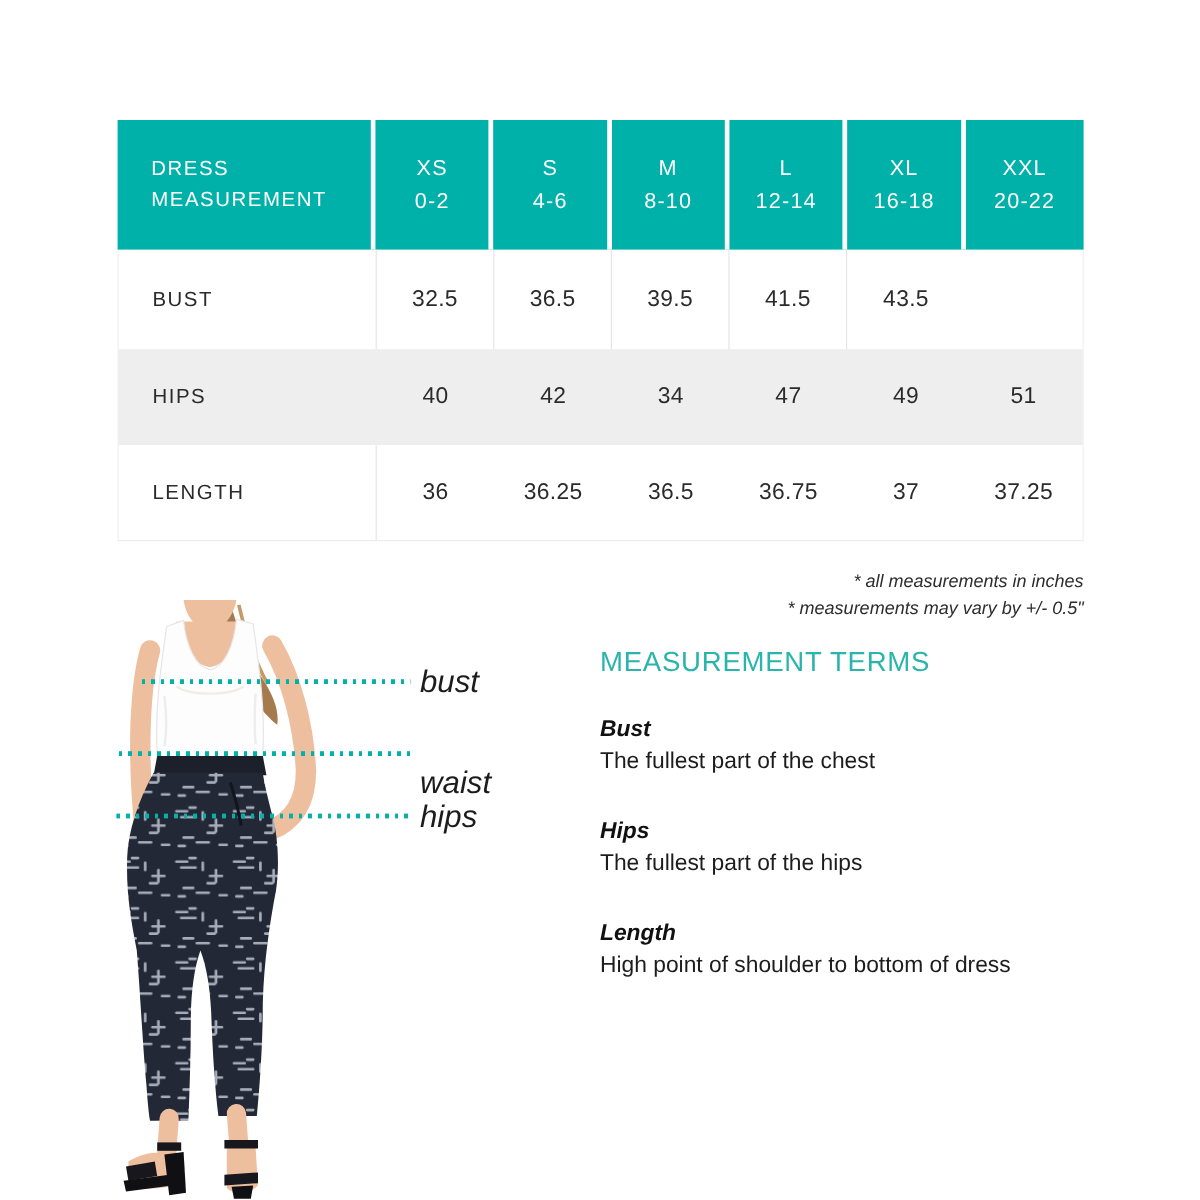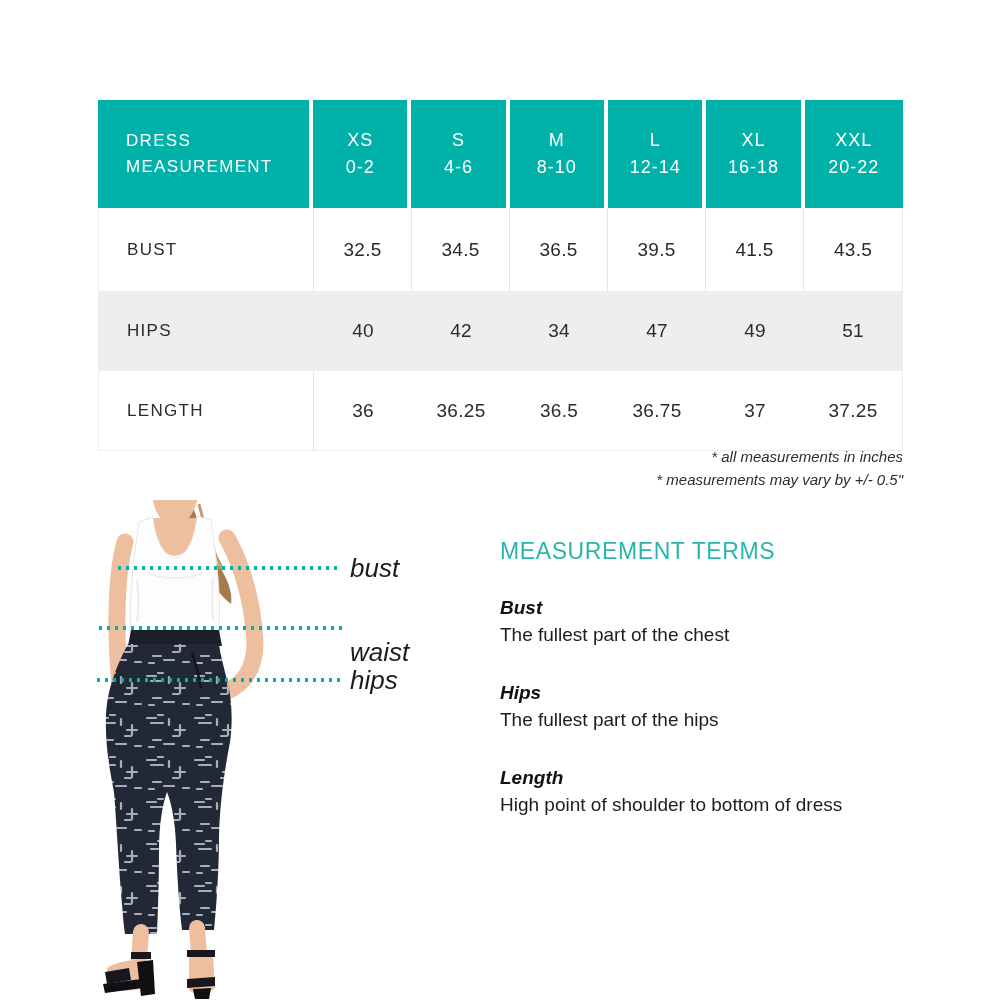--- a/index.html
+++ b/index.html
@@ -23,21 +23,21 @@
   .brow-bust{height:83px;background:#ffffff;}
   .brow-hips{height:80px;background:#eeeeee;}
   .brow-length{height:79px;background:#ffffff;}
   .bcell{display:flex;align-items:center;justify-content:center;font-size:19px;color:#2b2b2b;letter-spacing:.3px;}
   .bcell-label{justify-content:flex-start;padding-left:28px;font-size:17px;letter-spacing:1.3px;}
   .brow-bust .bcell{border-right:1px solid #e5e5e5;}
   .brow-bust .bcell:last-child{border-right:none;}
   .brow-length .bcell-label{border-right:1px solid #e5e5e5;}
 
   
-  .footnotes{position:absolute;left:98px;top:445px;width:805px;text-align:right;
+  .footnotes{position:absolute;left:98px;top:473px;width:805px;text-align:right;
     font-style:italic;font-size:15px;line-height:23px;color:#2d2d2d;}
 
   
   .model-wrap{position:absolute;left:95px;top:500px;width:245px;height:500px;}
   .dotline{position:absolute;height:4px;z-index:3;
     background-image:repeating-linear-gradient(to right,#00b2aa 0 3px,transparent 3px 8px);}
   .dot-bust{left:118px;top:566px;width:224px;}
   .dot-waist{left:99px;top:626px;width:243px;}
   .dot-hips{left:97px;top:678px;width:245px;}
   .mlabel{position:absolute;left:350px;font-style:italic;font-size:26px;color:#1c1c1c;z-index:3;}
@@ -86,21 +86,20 @@
       <div class="hcell">
         <span>XXL</span>
         <span>20-22</span>
       </div>
     </div>
 
     <div class="tbody">
       <div class="trow brow-bust">
         <div class="bcell bcell-label">BUST</div>
         <div class="bcell">32.5</div>
-        <div class="bcell">34.5</div>
         <div class="bcell">36.5</div>
         <div class="bcell">39.5</div>
         <div class="bcell">41.5</div>
         <div class="bcell">43.5</div>
       </div>
       <div class="trow brow-hips">
         <div class="bcell bcell-label">HIPS</div>
         <div class="bcell">40</div>
         <div class="bcell">42</div>
         <div class="bcell">34</div>

